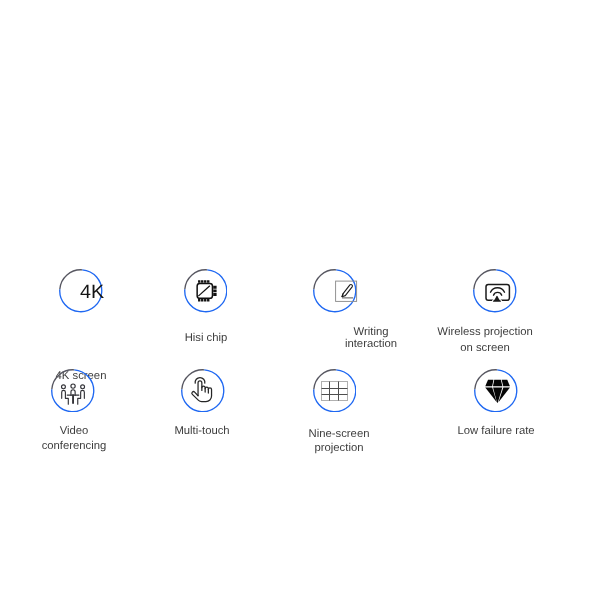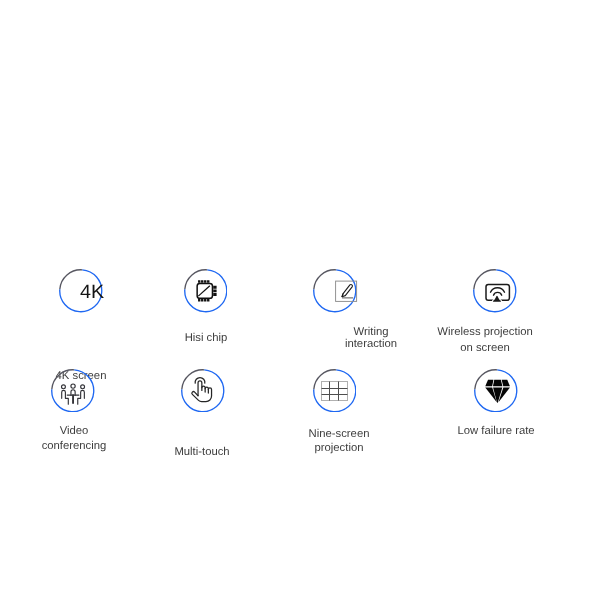--- a/index.html
+++ b/index.html
@@ -131,21 +131,21 @@
     <svg class="glyph abs" width="28" height="28" viewBox="0 0 28 28" style="left:7.75px;top:7.75px;">
       <g fill="none" stroke="#262626" stroke-width="1.25" stroke-linecap="round" stroke-linejoin="round">
         <path d="M6.22 7.19 A4.85 4.85 0 1 1 15.78 7.19"></path>
         <path d="M9.05 19.7 V6.75 a1.9 1.9 0 0 1 3.8 0 V14.4"></path>
         <path d="M12.85 11.7 a1.65 1.65 0 0 1 3.3 0 V16.1"></path>
         <path d="M16.15 12.7 a1.6 1.6 0 0 1 3.2 0 V17.0"></path>
         <path d="M19.35 13.5 a1.6 1.6 0 0 1 3.2 0 V20.1 a5.6 5.6 0 0 1 -5.6 5.6 H12.7 a4.4 4.4 0 0 1 -3.15 -1.3 L3.35 18.4 a1.6 1.6 0 0 1 2.3 -2.3 L9.05 19.7"></path>
       </g>
     </svg>
   </div>
-  <div class="label" style="left:202.4px;top:424.8px;line-height:13px;margin-top:21px;">
+  <div class="label" style="left:202.4px;top:424.8px;line-height:13px;">
     <span class="ln">Multi-touch</span>
   </div>
 
   <div class="ring" style="left:312.5px;top:368.5px;">
     <svg class="hoop" width="43.5" height="43.5" viewBox="0 0 43.5 43.5">
       <path d="M23.215 0.801 A21 21 0 1 1 0.801 20.285" fill="none" stroke="#1f68f2" stroke-width="1.35"></path>
       <path d="M23.215 0.801 A21 21 0 0 0 0.801 20.285" fill="none" stroke="#575761" stroke-width="1.35"></path>
     </svg>
     <svg class="glyph abs" width="28" height="28" viewBox="0 0 28 28" style="left:8.5px;top:8.5px;">
       <rect x="0.5" y="4.5" width="26" height="19" fill="none" stroke="#b0b0b0" stroke-width="1"></rect>

